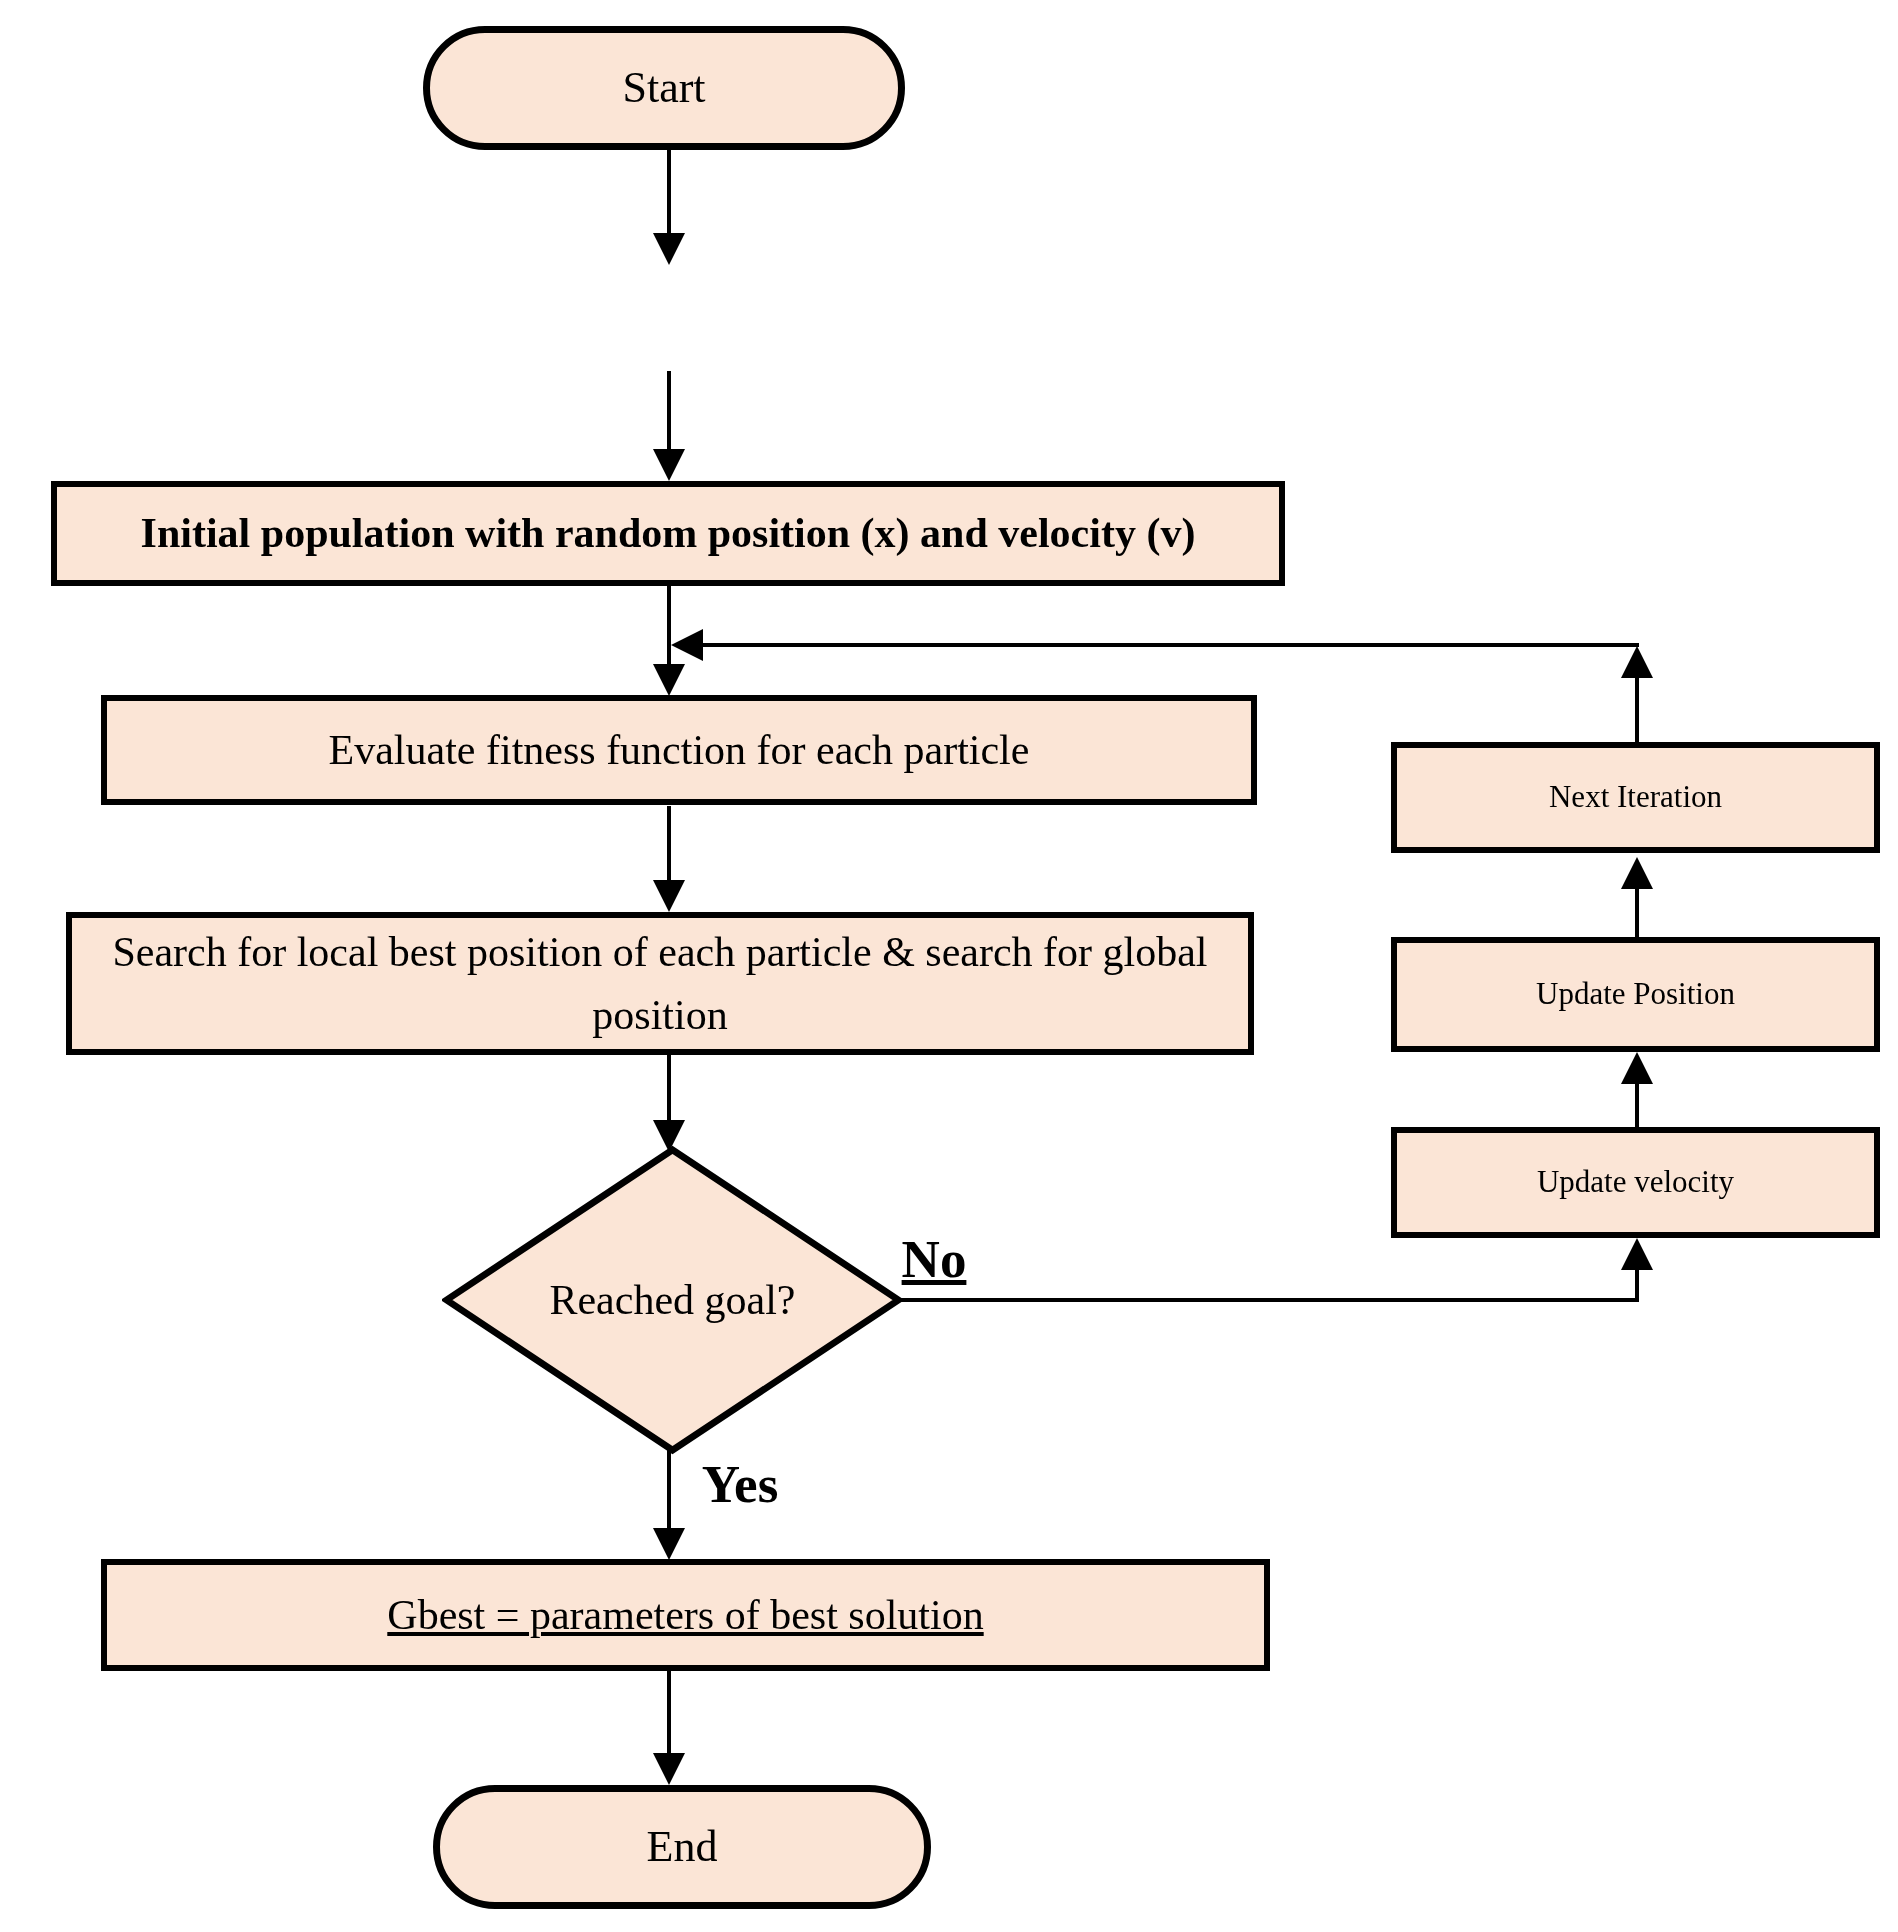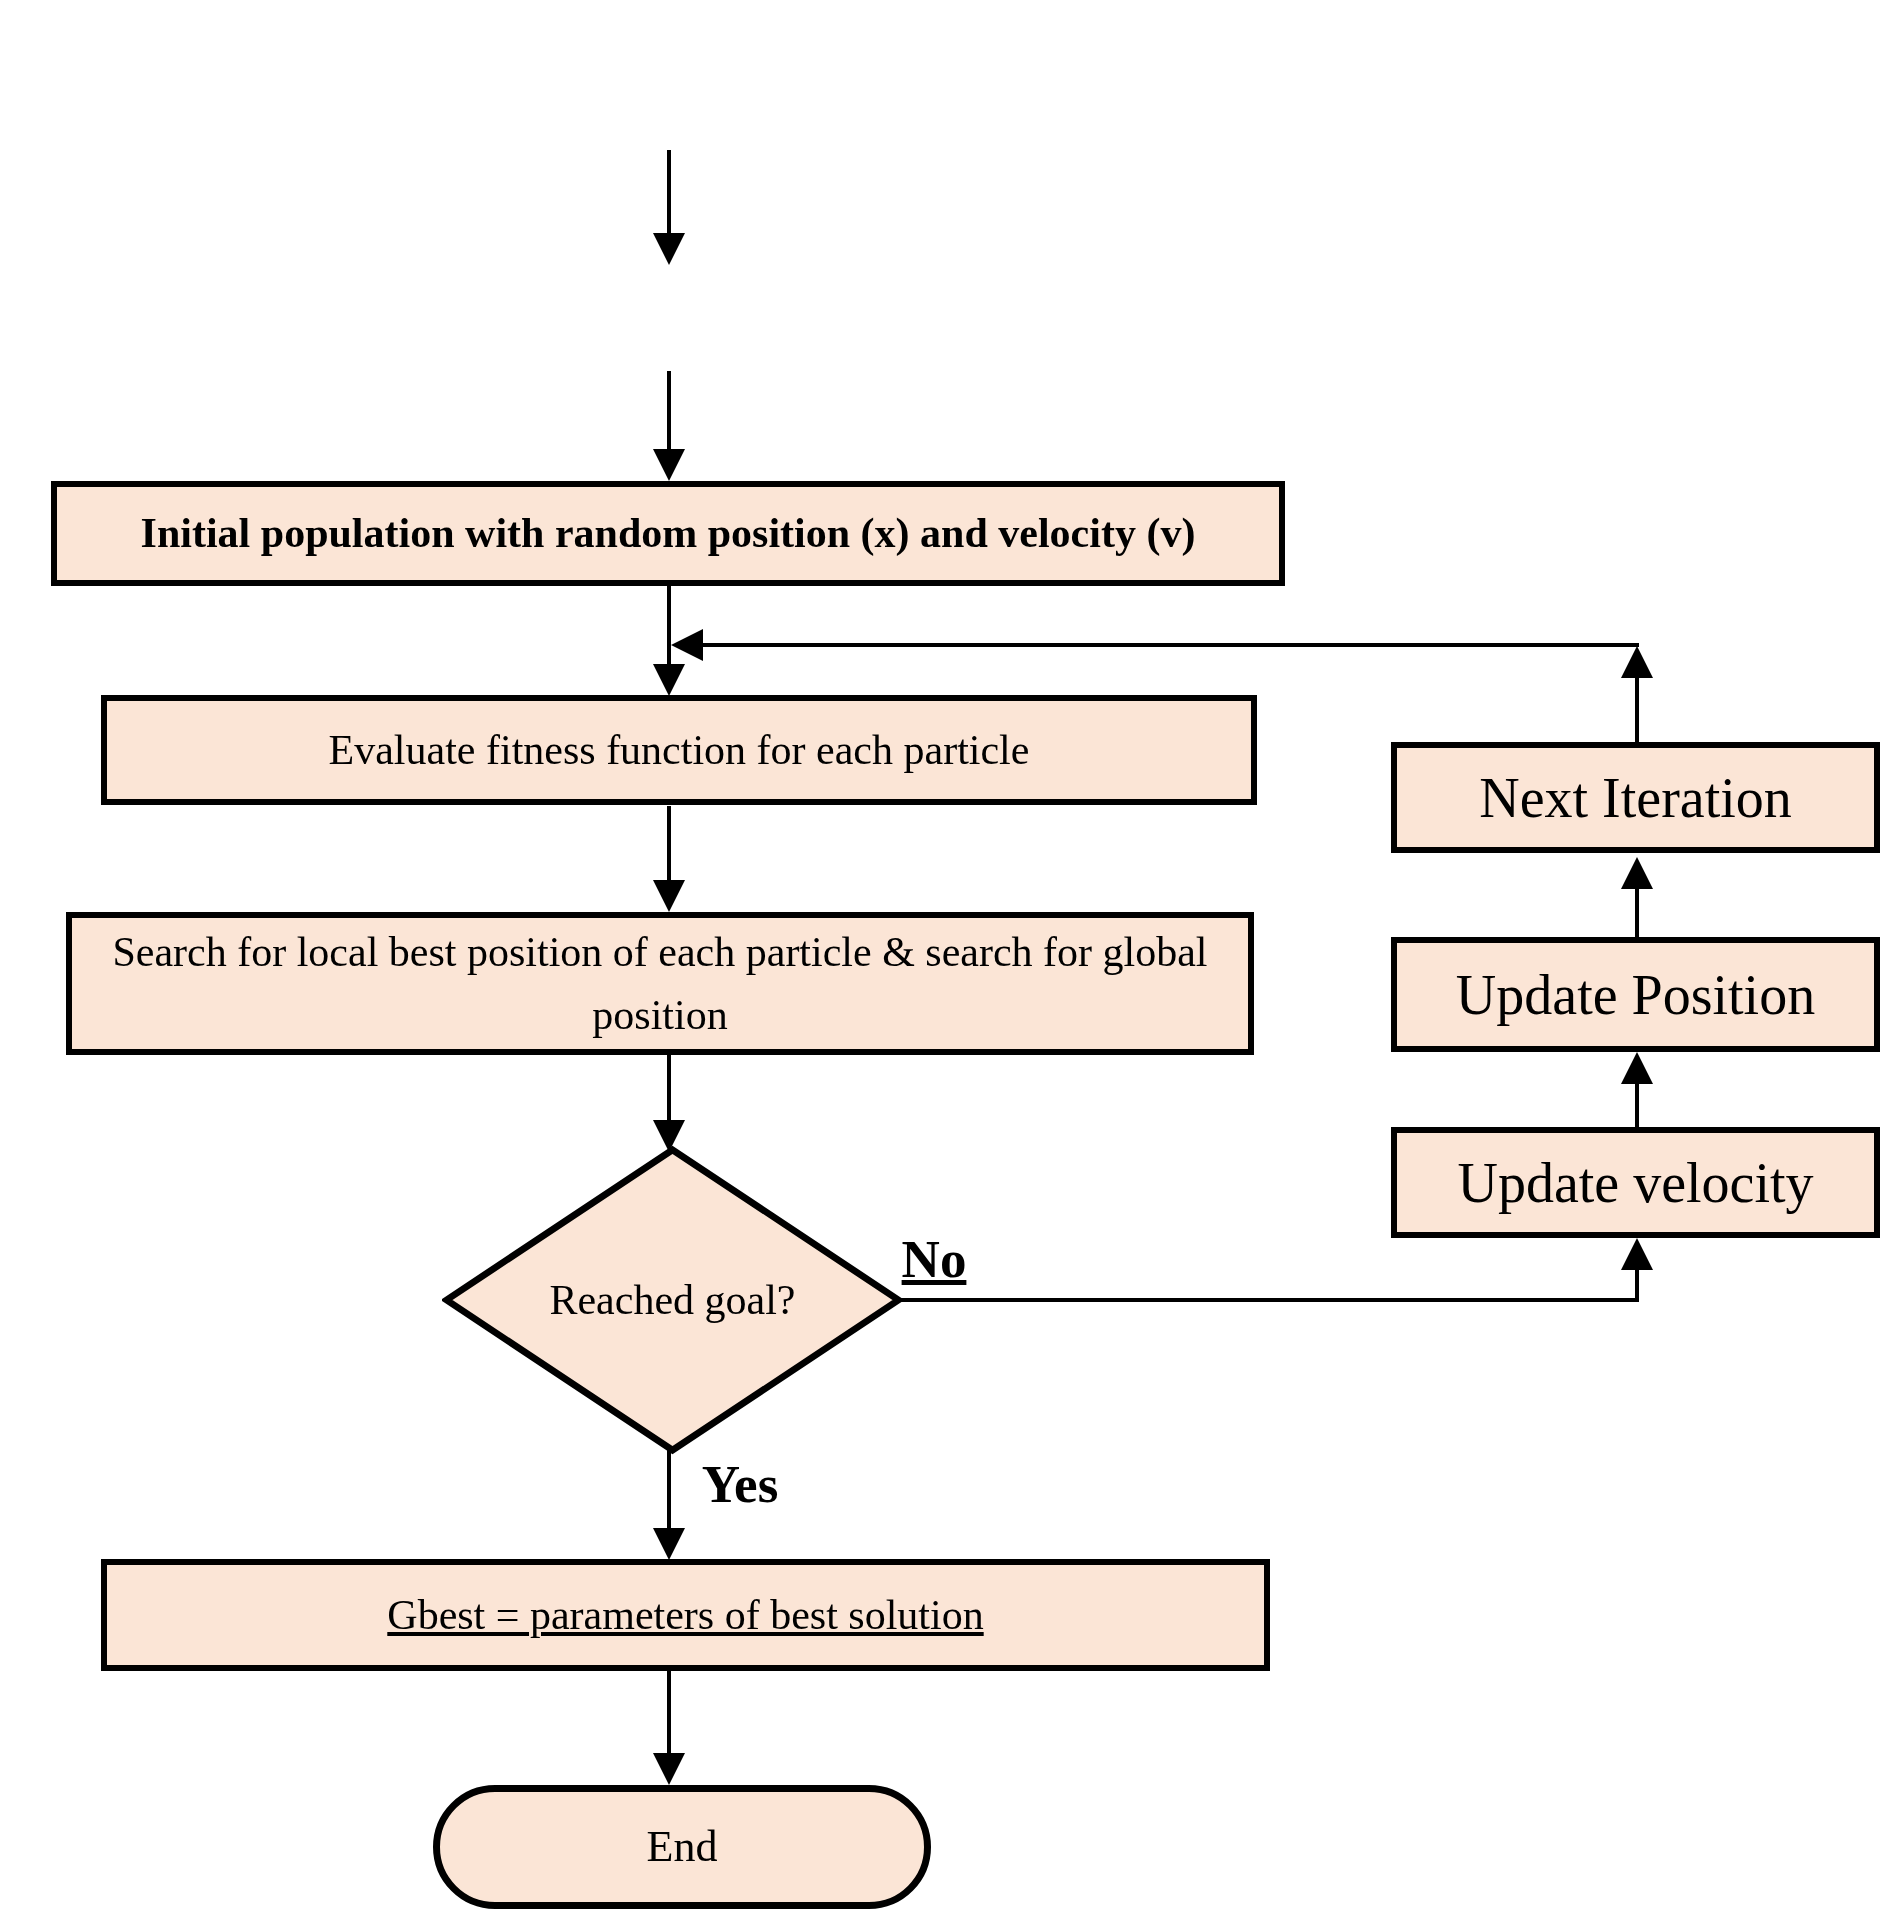--- a/index.html
+++ b/index.html
@@ -30,21 +30,21 @@
     font-size: 42px;
     line-height: 1.5;
     color: var(--text);
   }
   .one-line { white-space: nowrap; }
   .terminator {
     border-radius: 68px;
     border-width: 7.5px;
     font-size: 44px;
   }
-  .side-box { font-size: 56px; }
+  .side-box { font-size: 31px; }
   .vline, .hline { position: absolute; background: var(--line); }
   .vline { width: 3.8px; }
   .hline { height: 3.8px; }
   .ah { position: absolute; width: 0; height: 0; }
   .ah.down {
     border-left: 16px solid transparent;
     border-right: 16px solid transparent;
     border-top: 32px solid var(--line);
   }
   .ah.up {
@@ -132,20 +132,21 @@
 
   <div class="vline" style="left:1635px; top:883px; height:54px;"></div>
   <div class="ah up" style="left:1621px; top:857px;"></div>
 
   <div class="vline" style="left:667px; top:1448px; height:83px;"></div>
   <div class="ah down" style="left:653px; top:1528px;"></div>
 
   <div class="vline" style="left:667px; top:1671px; height:85px;"></div>
   <div class="ah down" style="left:653px; top:1753px;"></div>
 
+  <div class="node terminator one-line" id="node-start">Start</div>
 
 
   <div class="node one-line" id="node-init-population">Initial population with random position (x) and velocity (v)</div>
 
   <div class="node one-line" id="node-evaluate-fitness">Evaluate fitness function for each particle</div>
 
   <div class="node" id="node-search-best">Search for local best position of each particle &amp; search for global position</div>
 
   <svg class="diamond-svg" width="461" height="310" viewBox="0 0 614 412">
     <polygon points="307,6 608,206 307,406 6,206"></polygon>

